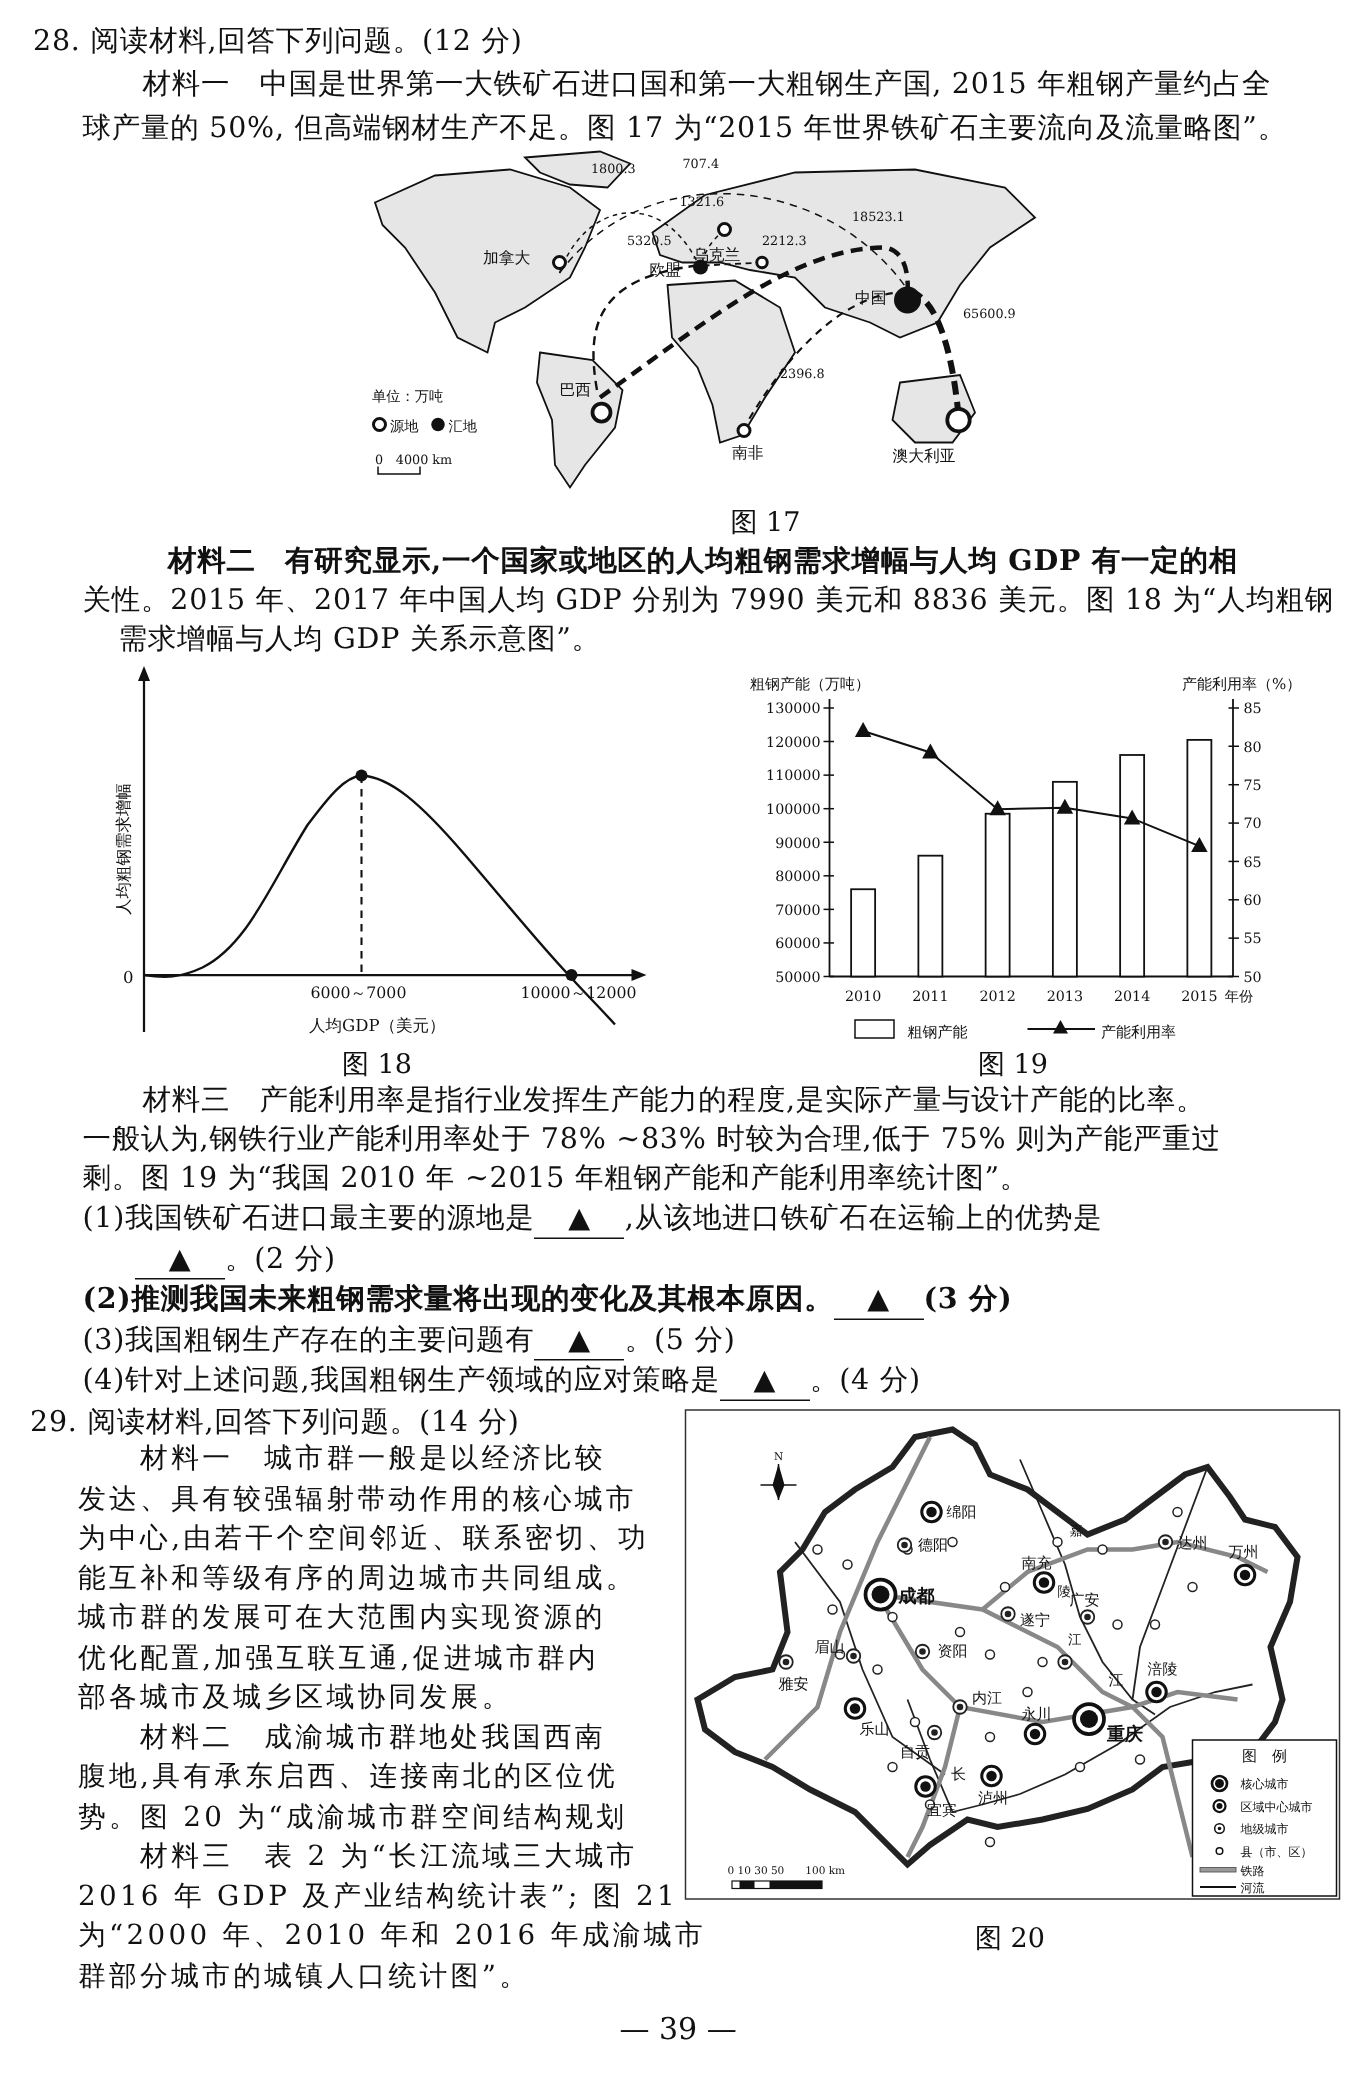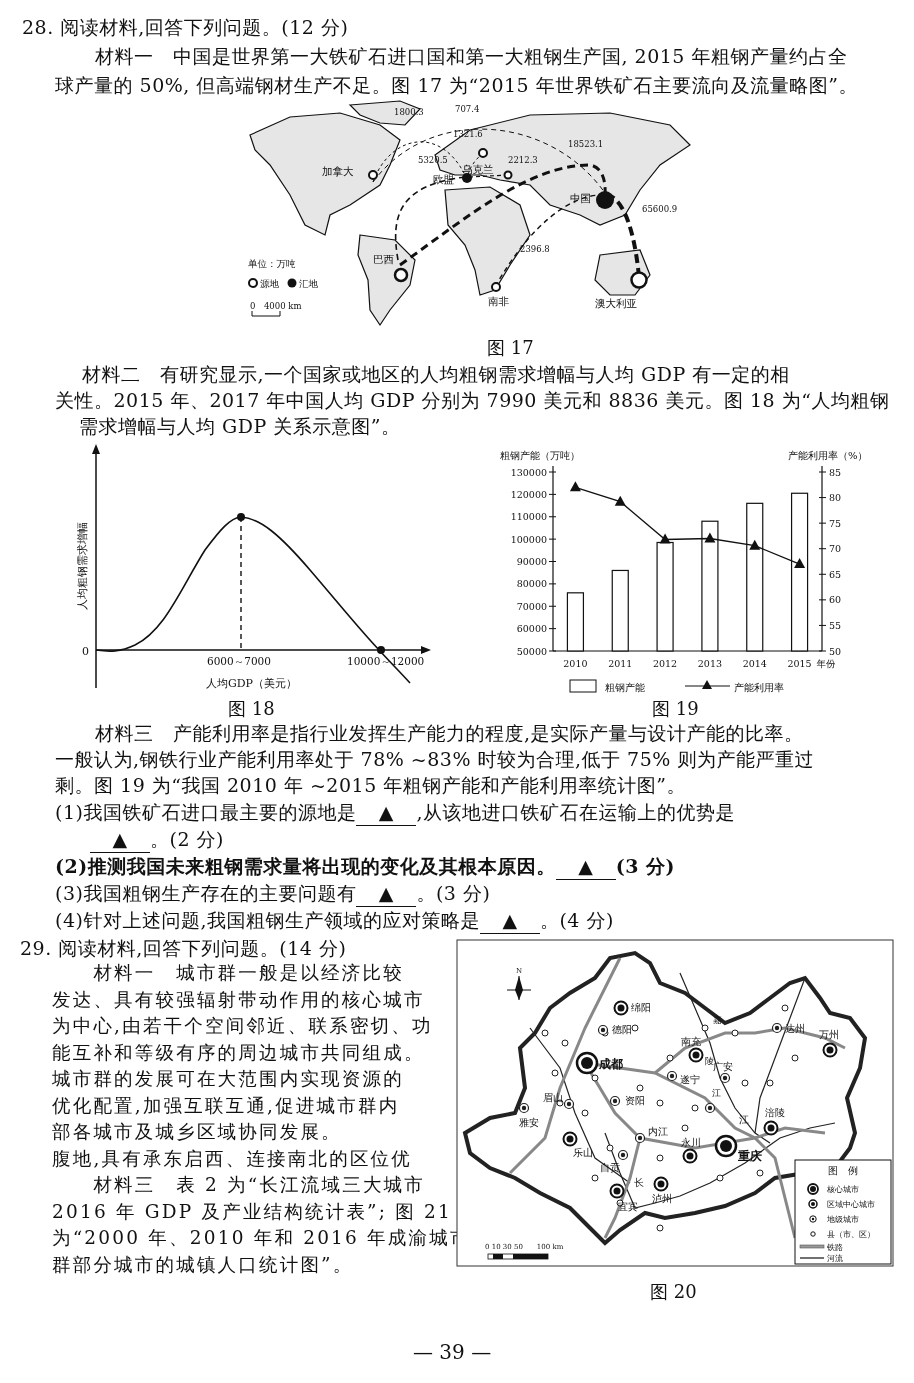--- a/index.html
+++ b/index.html
@@ -72,21 +72,21 @@
   <text x="18" y="172" font-size="9.5">单位：万吨</text>
   <circle cx="23" cy="188" r="4" fill="#fff" stroke="#111" stroke-width="2"></circle>
   <text x="30" y="192" font-size="9.5">源地</text>
   <circle cx="62" cy="188" r="4.5" fill="#111"></circle>
   <text x="69" y="192" font-size="9.5">汇地</text>
   <text x="20" y="214" font-size="8.5">0　4000 km</text>
   <path d="M22,216 L22,221 L50,221 L50,216" fill="none" stroke="#111" stroke-width="1"></path>
 </svg>
 <div class="cap" style="left:452px;top:336px;margin-left:35px;">图 17</div>
 
-<div class="line" style="left:82px;top:361px;">材料二　有研究显示,一个国家或地区的人均粗钢需求增幅与人均 GDP 有一定的相</div>
+<div class="line" style="left:112px;top:361px;font-weight:bold;">材料二　有研究显示,一个国家或地区的人均粗钢需求增幅与人均 GDP 有一定的相</div>
 <div class="line" style="left:55px;top:387px;">关性。2015 年、2017 年中国人均 GDP 分别为 7990 美元和 8836 美元。图 18 为“人均粗钢</div>
 <div class="line" style="left:55px;top:413px;margin-left:24px;">需求增幅与人均 GDP 关系示意图”。</div>
 
 <svg class="abs" style="left:40px;top:440px;" width="420" height="255" viewBox="0 0 420 255">
   <line x1="56" y1="248" x2="56" y2="10" stroke="#111" stroke-width="1.5"></line>
   <polygon points="56,4 52,14 60,14" fill="#111"></polygon>
   <line x1="56" y1="210" x2="385" y2="210" stroke="#111" stroke-width="1.5"></line>
   <polygon points="391,210 381,206 381,214" fill="#111"></polygon>
   <path d="M56,210 C70,212 80,212 95,205 C125,190 140,150 165,110 C180,90 190,78 201,77 C220,78 240,95 270,130 C300,165 320,190 340,211 C350,222 360,232 370,243" fill="none" stroke="#111" stroke-width="1.6"></path>
   <line x1="201" y1="77" x2="201" y2="210" stroke="#111" stroke-width="1.4" stroke-dasharray="5,4"></line>
@@ -178,36 +178,38 @@
 <div class="line" style="left:55px;top:799px;">
   <span>(1)我国铁矿石进口最主要的源地是</span><span class="blank">▲</span><span>,从该地进口铁矿石在运输上的优势是</span>
 </div>
 <div class="line" style="left:90px;top:826px;">
   <span class="blank">▲</span><span>。(2 分)</span>
 </div>
 <div class="line" style="left:55px;top:853px;font-weight:bold;">
   <span>(2)推测我国未来粗钢需求量将出现的变化及其根本原因。</span><span class="blank">▲</span><span>(3 分)</span>
 </div>
 <div class="line" style="left:55px;top:880px;">
-  <span>(3)我国粗钢生产存在的主要问题有</span><span class="blank">▲</span><span>。(3 分)</span>
+  <span>(3)我国粗钢生产存在的主要问题有</span><span class="blank">▲</span><span>。(5 分)</span>
 </div>
 <div class="line" style="left:55px;top:907px;">
   <span>(4)针对上述问题,我国粗钢生产领域的应对策略是</span><span class="blank">▲</span><span>。(4 分)</span>
 </div>
 
 <div class="line" style="left:20px;top:935px;">29. 阅读材料,回答下列问题。(14 分)</div>
 <div class="q29" style="top:960px;">
   <p>　　材料一　城市群一般是以经济比较</p>
   <p>发达、具有较强辐射带动作用的核心城市</p>
   <p>为中心,由若干个空间邻近、联系密切、功</p>
   <p>能互补和等级有序的周边城市共同组成。</p>
   <p>城市群的发展可在大范围内实现资源的</p>
   <p>优化配置,加强互联互通,促进城市群内</p>
   <p>部各城市及城乡区域协同发展。</p>
+  <p>　　材料二　成渝城市群地处我国西南</p>
   <p>腹地,具有承东启西、连接南北的区位优</p>
+  <p>势。图 20 为“成渝城市群空间结构规划</p>
   <p>　　材料三　表 2 为“长江流域三大城市</p>
   <p>2016 年 GDP 及产业结构统计表”; 图 21</p>
   <p>为“2000 年、2010 年和 2016 年成渝城市</p>
   <p>群部分城市的城镇人口统计图”。</p>
 </div>
 
 <svg class="abs" style="left:455px;top:938px;" width="440" height="330" viewBox="0 0 440 330">
   <rect x="2" y="2" width="436" height="326" fill="#fff" stroke="#333" stroke-width="1"></rect>
 
   <path d="M10,195 L35,180 L60,175 L70,150 L65,110 L80,95 L95,70 L115,55 L140,40 L155,20 L180,15 L195,25 L205,45 L230,55 L250,70 L270,85 L295,75 L315,60 L335,45 L350,40 L365,60 L375,75 L395,80 L410,100 L405,130 L392,160 L400,195 L395,210 L380,230 L350,235 L320,240 L300,255 L270,268 L240,275 L210,280 L190,275 L165,292 L150,305 L135,290 L115,270 L85,255 L60,240 L35,230 L15,215 Z" fill="#fff" stroke="#222" stroke-width="4"></path>

